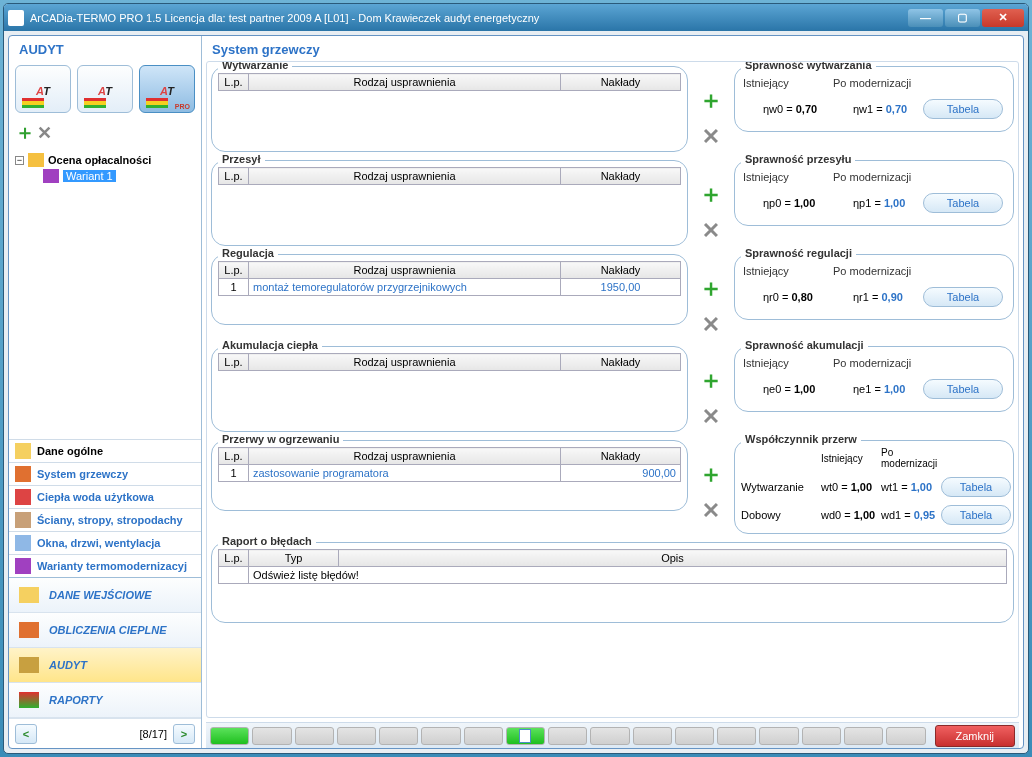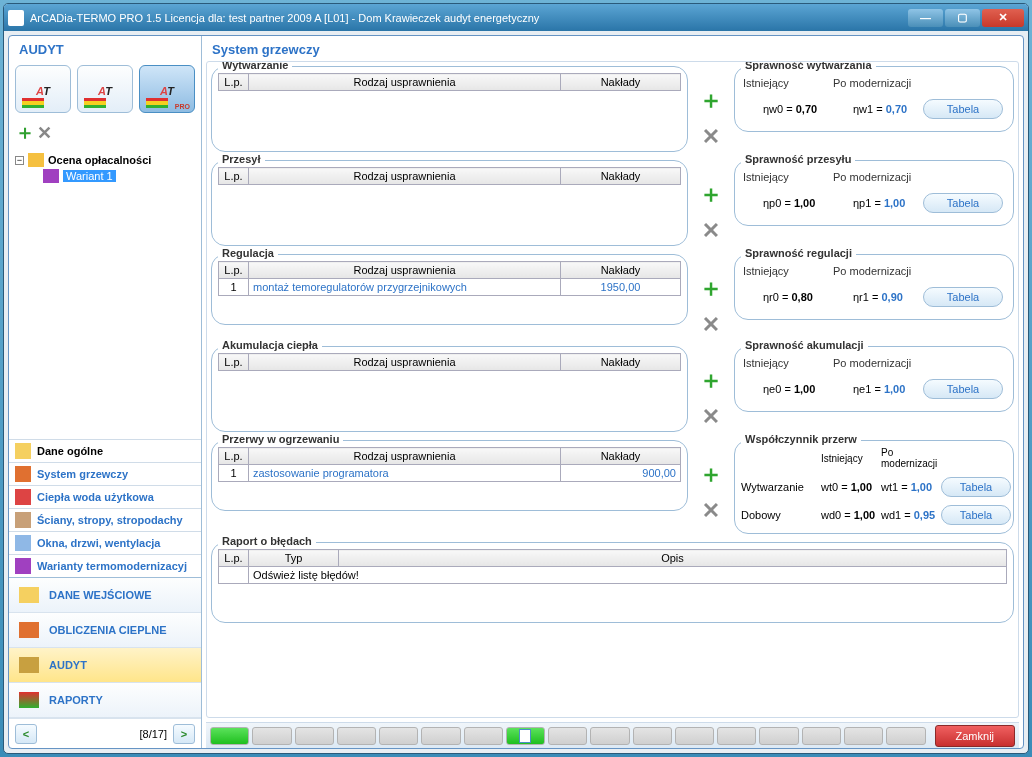--- a/index.html
+++ b/index.html
@@ -29,21 +29,21 @@
   .tree-row { display:flex; align-items:center; gap:4px; padding:1px 0;}
   .tree-row .sq { width:9px; height:9px; border:1px solid #888; text-align:center; line-height:7px; font-size:9px;}
   .tree-row .ico {width:16px;height:14px;display:inline-block;}
   .tree-row .lbl { font-weight:bold;}
   .tree-row .sel { background:#3399ff; color:#fff; padding: 0 3px;}
   .nav-list { margin-top:auto; }
   .nav-item { display:flex; align-items:center; gap:6px; padding:3px 6px; border-top:1px solid #d0dce8; font-weight:bold; font-size:11px;}
   .nav-item .ico { width:16px; height:16px; display:inline-block; }
   .nav-item.blue { color:#2d73c7;}
   .big-buttons { border-top:1px solid #9ebdd8;}
-  .big-btn { display:flex; align-items:center; gap:10px; padding:9px 10px; border-bottom:1px solid #d8e3ee; background:linear-gradient(#fdfefe,#ecf3fa); color:#2d73c7; font-weight:bold; font-size:11px;}
+  .big-btn { display:flex; align-items:center; gap:10px; padding:9px 10px; border-bottom:1px solid #d8e3ee; background:linear-gradient(#fdfefe,#ecf3fa); color:#2d73c7; font-weight:bold; font-size:11px;font-style:italic;}
   .big-btn.sel { background: linear-gradient(#fff3c8, #ffe58a);}
   .big-btn .bicon { width:20px; height:16px;}
   .pager { height:30px; border-top:1px solid #d8e3ee; display:flex; align-items:center; gap:6px; padding: 0 6px;}
   .pgbtn { width:22px; height:20px; border:1px solid #9ebdd8; border-radius:3px; background:linear-gradient(#f5fbff,#d6e8f6); display:flex; align-items:center; justify-content:center; color:#2a8a2a; font-weight:bold;}
   .pager .pg { flex:1; text-align:right;}
   
   .main { flex:1; display:flex; flex-direction:column; overflow:hidden; }
   .main-head { color:#2d73c7; font-weight:bold; font-size:13px; padding: 6px 10px 4px;}
   .content { flex:1; overflow:auto; border:1px solid #cddbea; margin:0 4px 2px 4px; border-radius:3px; padding:4px;}
   .section-row { display:flex; align-items:flex-start; gap:10px; margin-bottom:8px;}

